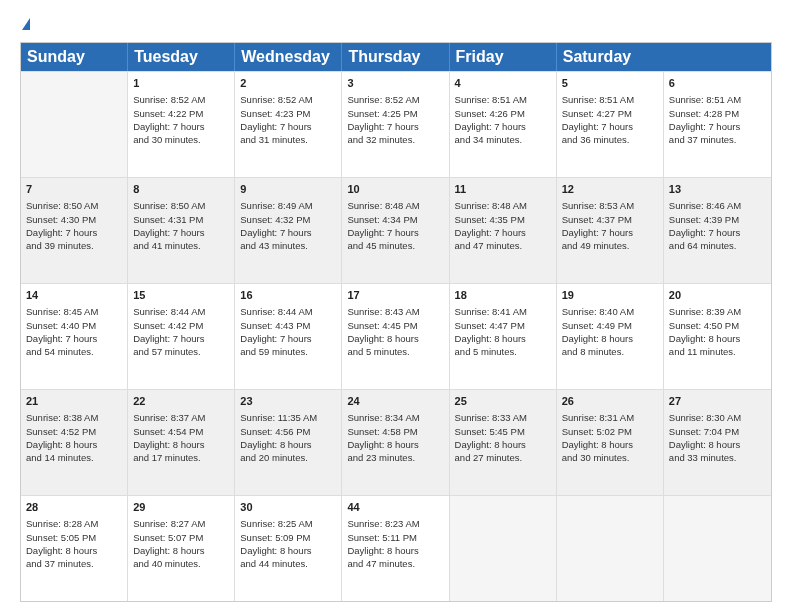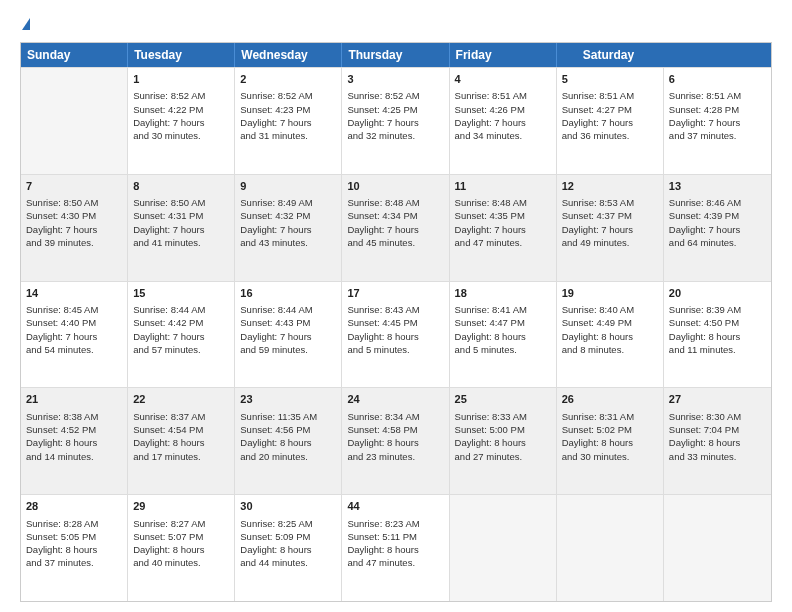--- a/index.html
+++ b/index.html
@@ -72,27 +72,27 @@
       flex-direction: column;
       border: 1px solid #ccc;
     }
     .cal-header-row {
       display: grid;
       grid-template-columns: repeat(7, 1fr);
       background: #2a6db5;
     }
     .cal-header-cell {
       color: #fff;
-      font-size: 12px;
+      font-size: 16px;
       font-weight: bold;
       padding: 5px 6px;
       text-align: left;
       border-right: 1px solid #4a8dd5;
     }
-    .cal-header-cell:last-child { border-right: none; margin-left: 20px; }
+    .cal-header-cell:last-child { border-right: none; }
     .cal-body {
       display: flex;
       flex-direction: column;
       flex: 1;
     }
     .cal-row {
       display: grid;
       grid-template-columns: repeat(7, 1fr);
       flex: 1;
       border-top: 1px solid #ddd;
@@ -316,21 +316,21 @@
           <div class="cal-cell shaded">
             <span class="day-num">24</span>
             <div>Sunrise: 8:34 AM</div>
             <div>Sunset: 4:58 PM</div>
             <div>Daylight: 8 hours</div>
             <div>and 23 minutes.</div>
           </div>
           <div class="cal-cell shaded">
             <span class="day-num">25</span>
             <div>Sunrise: 8:33 AM</div>
-            <div>Sunset: 5:00 PM</div>
+            <div>Sunset: 5:45 PM</div>
             <div>Daylight: 8 hours</div>
             <div>and 27 minutes.</div>
           </div>
           <div class="cal-cell shaded">
             <span class="day-num">26</span>
             <div>Sunrise: 8:31 AM</div>
             <div>Sunset: 5:02 PM</div>
             <div>Daylight: 8 hours</div>
             <div>and 30 minutes.</div>
           </div>

